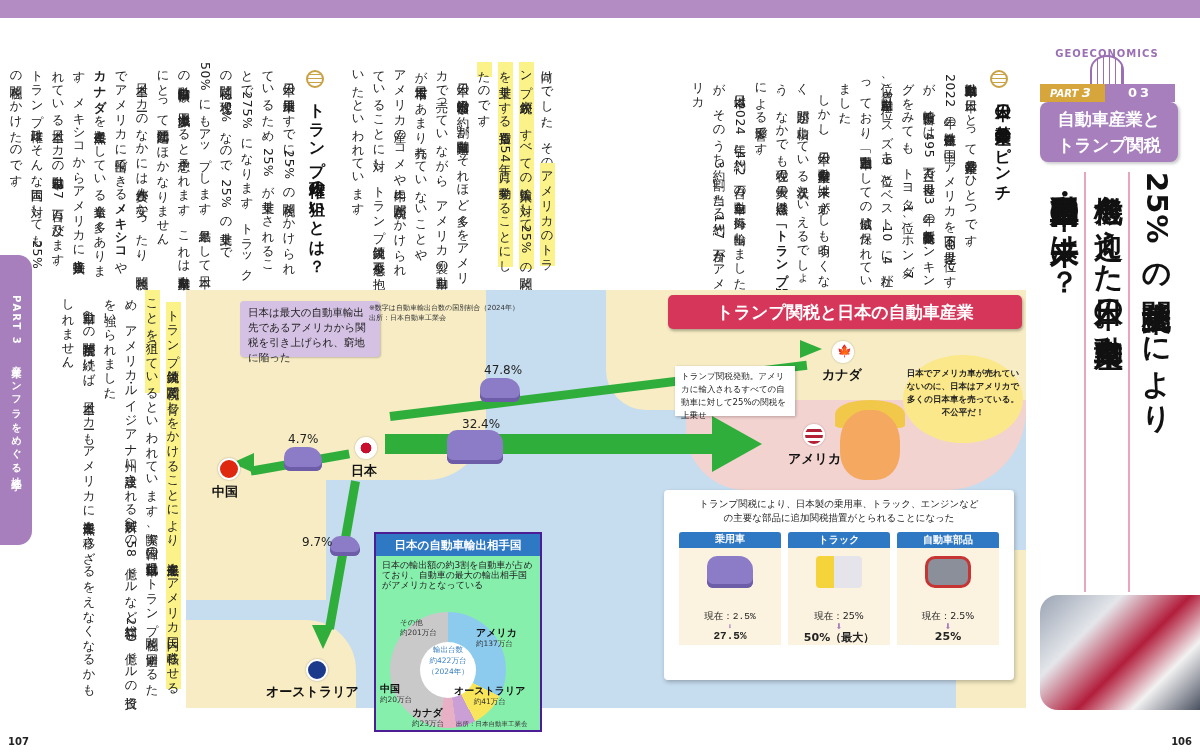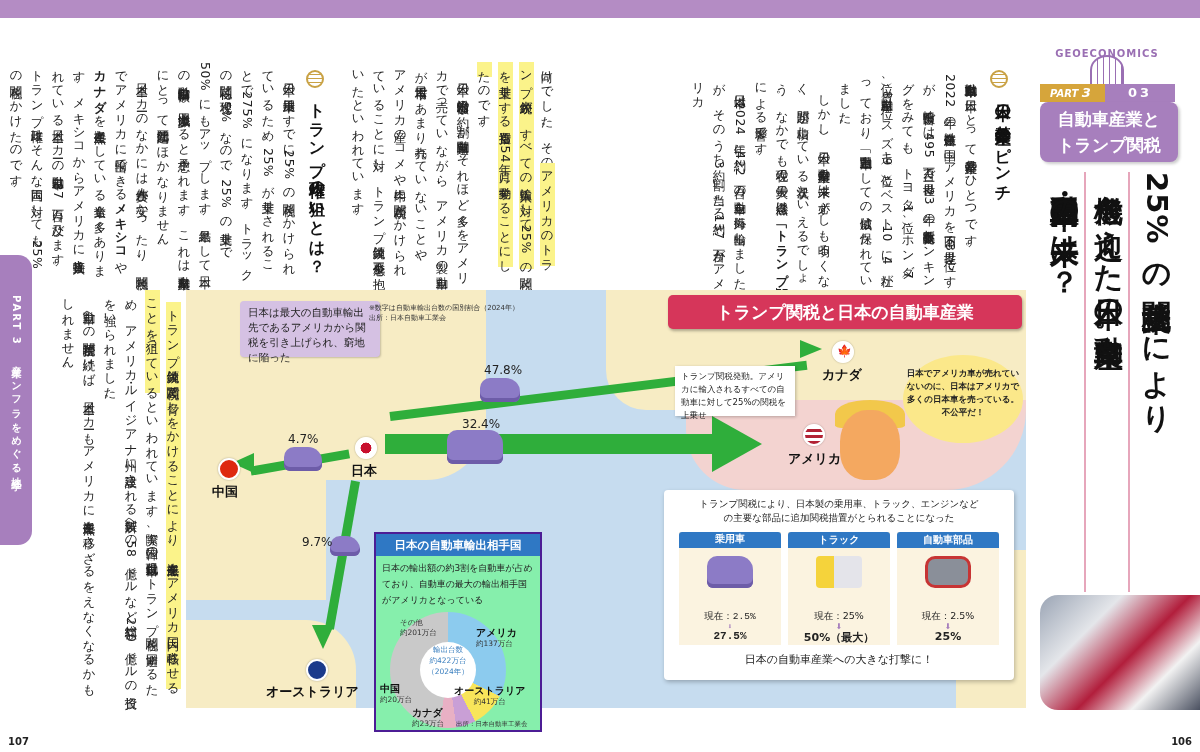--- a/index.html
+++ b/index.html
@@ -55,21 +55,21 @@
   .country { position: absolute; font-size: 13px; font-weight: bold; color: #111; }
 
   .callout { position: absolute; left: 675px; top: 366px; width: 120px; height: 50px; background: #fff; font-size: 8.5px; line-height: 13px; padding: 4px 6px; box-shadow: 1px 1px 3px rgba(0,0,0,0.25); }
   .bubble { position: absolute; left: 903px; top: 355px; width: 120px; height: 88px; background: #fbe88a; border-radius: 50%; font-size: 8.5px; font-weight: bold; line-height: 13px; text-align: center; padding-top: 12px; }
   .trump { position: absolute; left: 840px; top: 410px; width: 60px; height: 70px; background: #f4a860; border-radius: 45% 45% 40% 40%; }
   .trump-hair { position: absolute; left: 835px; top: 400px; width: 70px; height: 28px; background: #f2c84b; border-radius: 50% 50% 10% 10%; }
 
   
   .pie-panel { position: absolute; left: 374px; top: 492px; width: 168px; height: 200px; background: #86efac; border: 2px solid #4c1d95; margin-top: 40px; }
   .pie-head { background: #2f78c4; color: #fff; font-size: 11.5px; font-weight: bold; text-align: center; height: 22px; line-height: 22px; }
-  .pie-desc { font-size: 9px; line-height: 16px; padding: 4px 6px; }
+  .pie-desc { font-size: 9px; line-height: 10px; padding: 4px 6px; }
   .pie { position: absolute; left: 14px; top: 78px; width: 116px; height: 116px; border-radius: 50%; }
   .pie-hole { position: absolute; left: 44px; top: 108px; width: 56px; height: 56px; background: #fff; border-radius: 50%; }
   .pie-center { position: absolute; left: 40px; top: 110px; width: 64px; text-align: center; font-size: 7.5px; line-height: 11px; color: #3a7fbf; }
   .pie-label { position: absolute; font-size: 7.5px; line-height: 10px; color: #333; }
   .pie-label b { font-size: 10px; color: #111; }
   .pie-source { position: absolute; left: 80px; top: 186px; font-size: 6.5px; color: #333; }
 
   
   .tariff-panel { position: absolute; left: 664px; top: 490px; width: 350px; height: 190px; background: #fff; border-radius: 4px; box-shadow: 1px 2px 4px rgba(0,0,0,0.25); }
   .tariff-desc { font-size: 9.5px; line-height: 14px; text-align: center; padding-top: 7px; }
@@ -224,19 +224,18 @@
     <div class="tcol-arrow">⬇</div>
     <div class="tcol-after">50%（最大）</div>
   </div>
   <div class="tcol" style="left:233px;">
     <div class="tcol-head">自動車部品</div>
     <div class="tcol-img" style="background:#8a8f99; border-radius:10px; border:3px solid #c73434;"></div>
     <div class="tcol-now">現在：2.5%</div>
     <div class="tcol-arrow">⬇</div>
     <div class="tcol-after">25%</div>
   </div>
-  <div class="tariff-foot">日本の自動車産業への大きな打撃に！</div>
 </div>
 
 <div class="photo"></div>
 
 <div class="page-num" style="left:8px;">107</div>
 <div class="page-num" style="right:8px;">106</div>
 
 </body></html>

